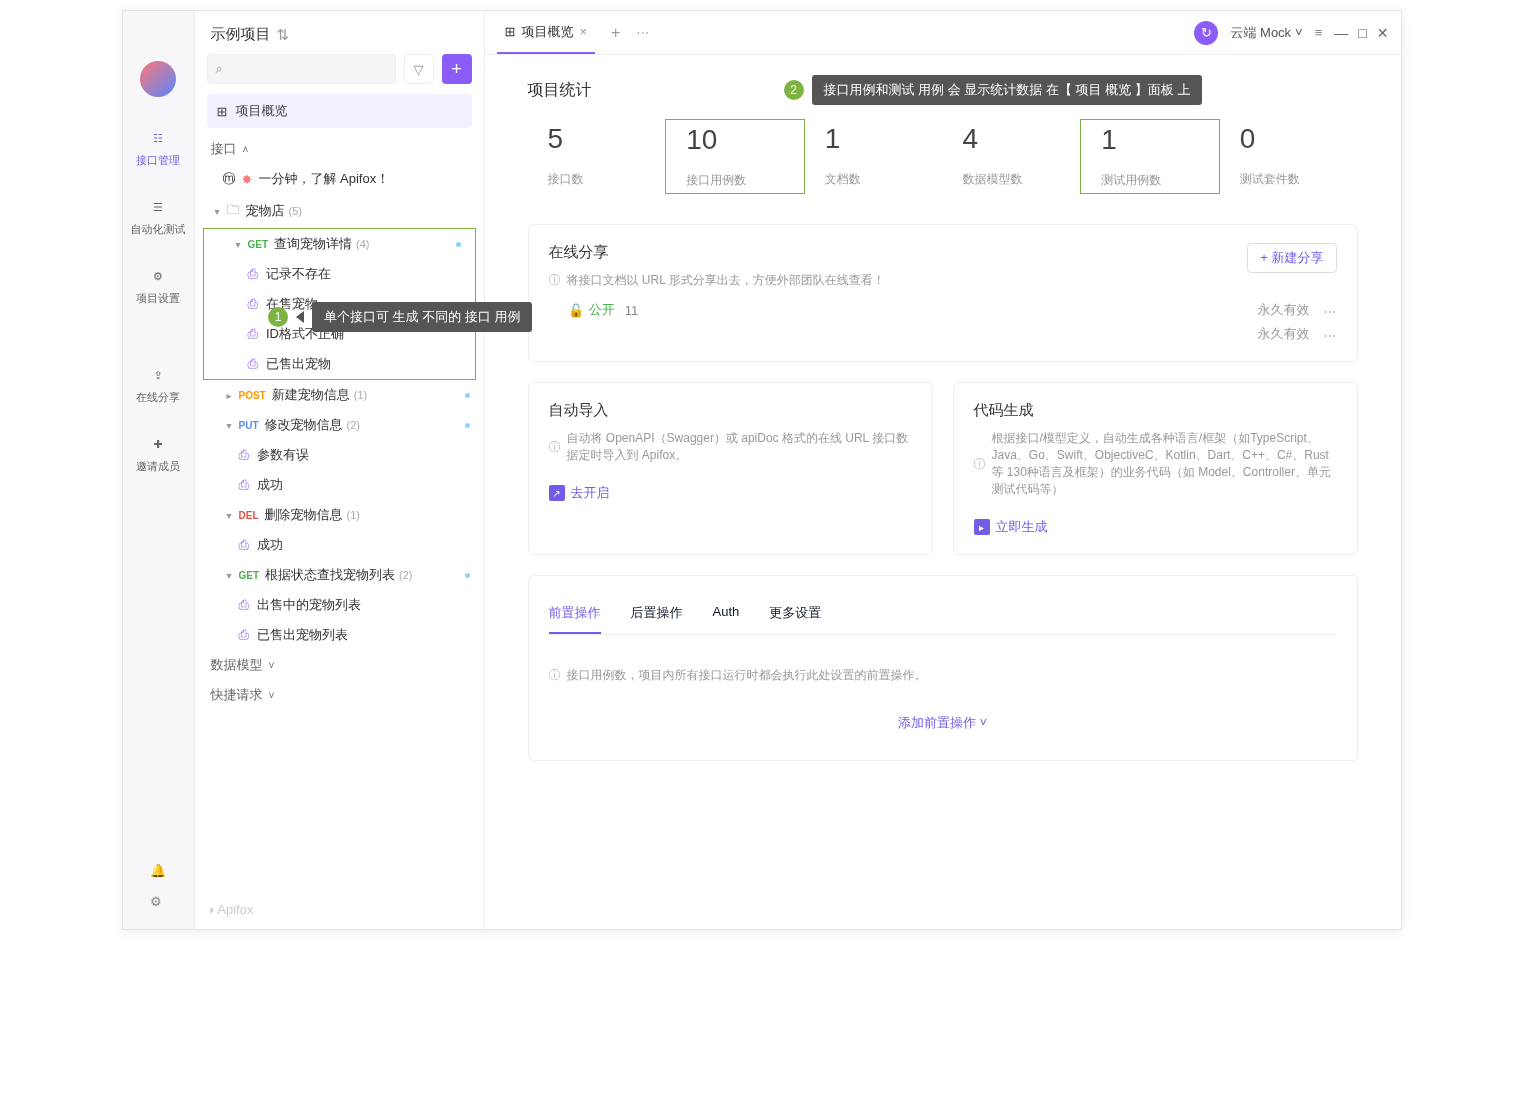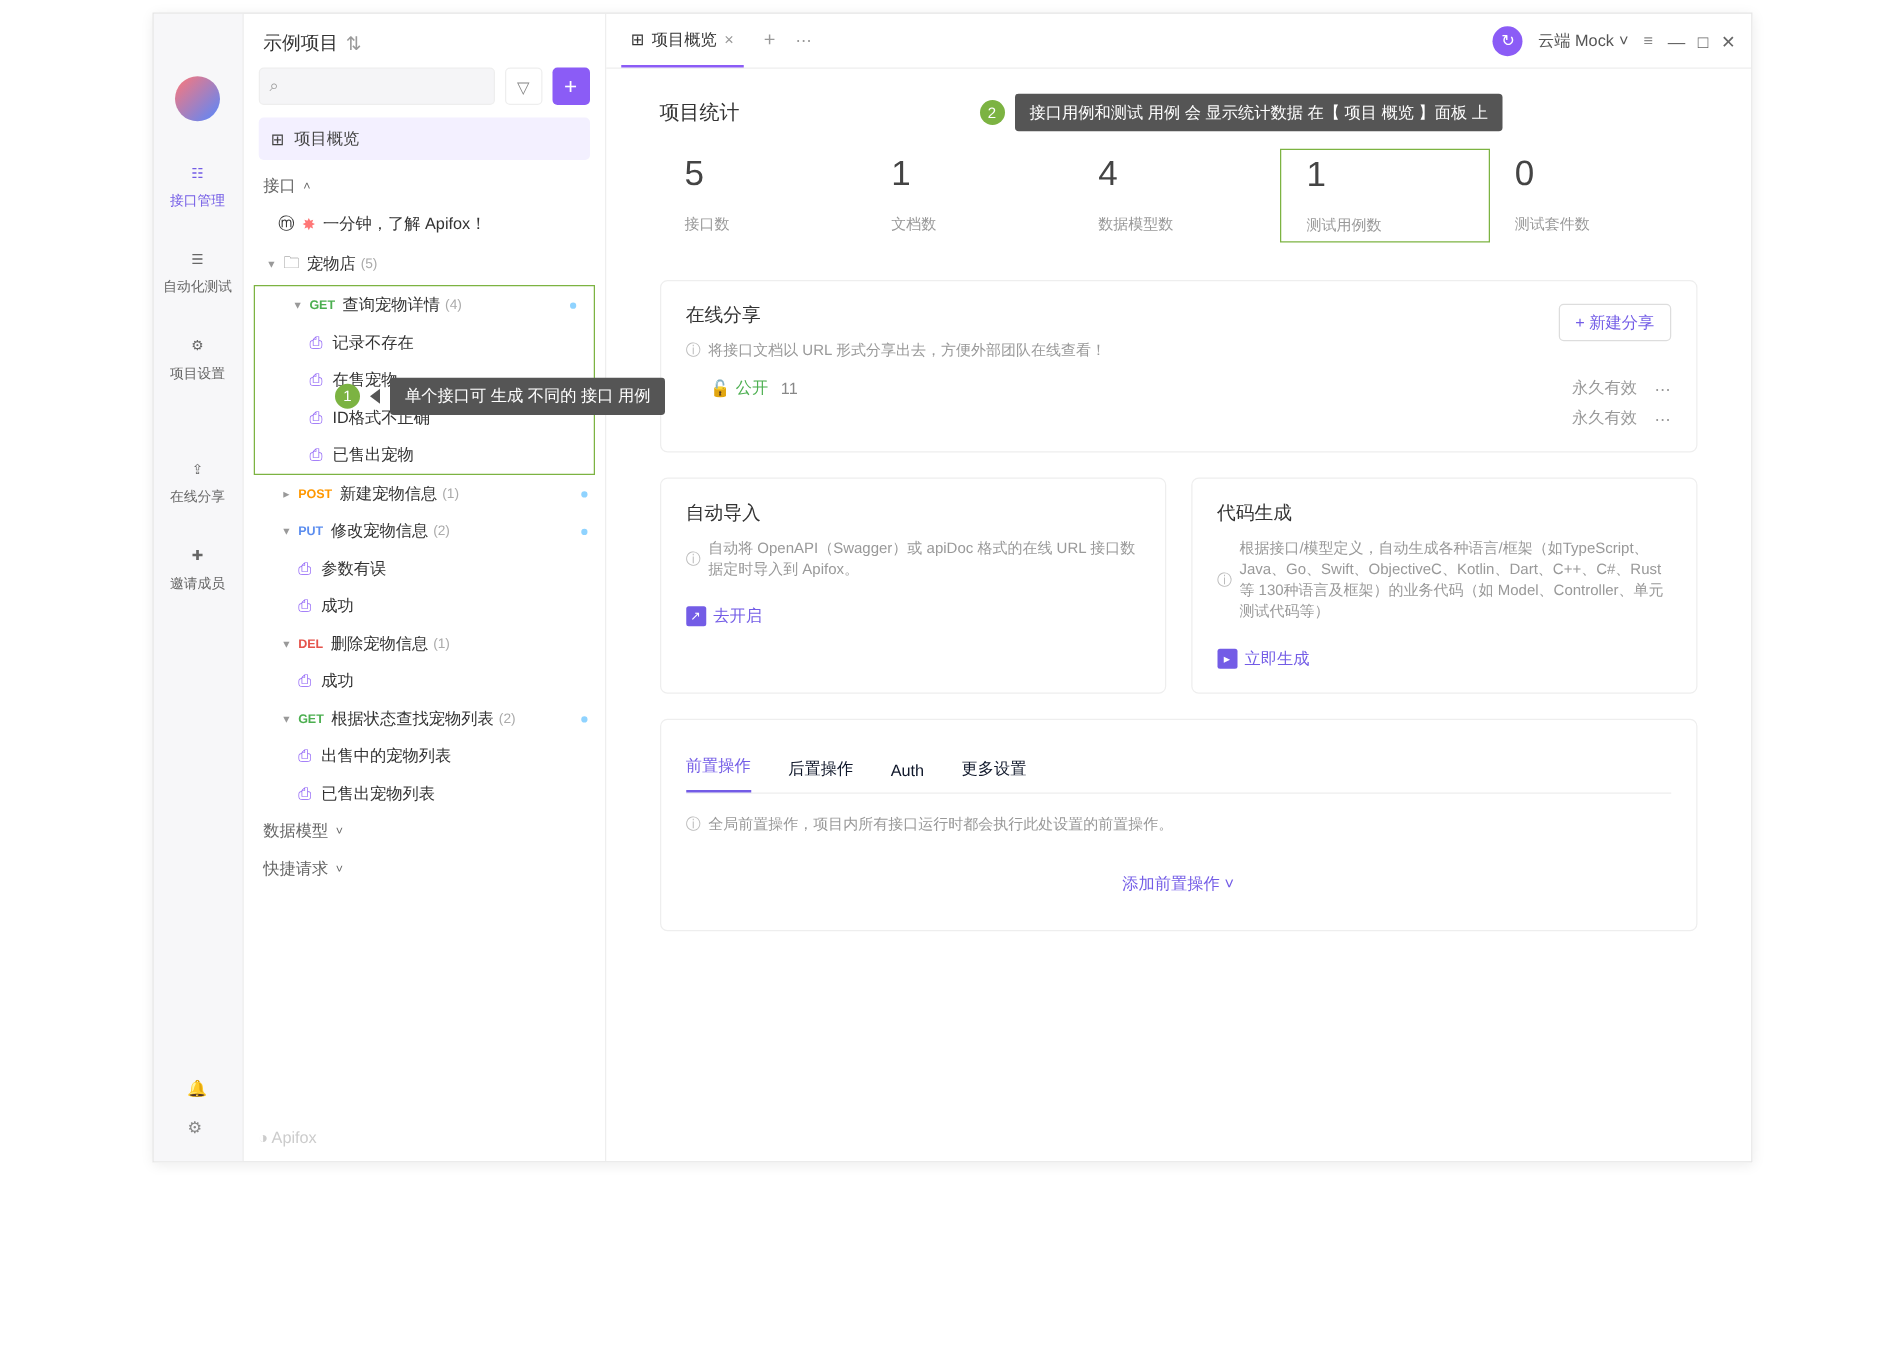--- a/index.html
+++ b/index.html
@@ -73,21 +73,21 @@
 .share-status { color:#4caf50; display:flex; align-items:center; gap:4px; }
 .share-right { margin-left:auto; display:flex; align-items:flex-end; gap:14px; color:#999; }
 
 
 .two-col { display:flex; gap:20px; margin-bottom:20px; }
 .two-col .card { flex:1; margin-bottom:0; }
 .card-action { margin-top:20px; color:#735ce6; font-size:13px; display:flex; align-items:center; gap:6px; }
 .card-action .act-icon { width:16px; height:16px; background:#735ce6; color:#fff; display:inline-flex; align-items:center; justify-content:center; font-size:10px; border-radius:2px; }
 
 
-.inner-tabs { display:flex; gap:30px; border-bottom:1px solid #eee; margin-bottom:16px;align-items:flex-end; }
+.inner-tabs { display:flex; gap:30px; border-bottom:1px solid #eee; margin-bottom:32px; }
 .inner-tab { padding:10px 0; color:#0f172a; cursor:pointer; font-size:13px; }
 .inner-tab.active { color:#735ce6; border-bottom:2px solid #735ce6; }
 .add-op { text-align:center; color:#735ce6; padding:30px 0 10px; cursor:pointer; }
 
 
 .float-tip { position:absolute; left:244px; top:268px; display:flex; align-items:center; gap:8px; z-index:5; }
 .float-tip .arrow { width:0; height:0; border-top:6px solid transparent; border-bottom:6px solid transparent; border-right:8px solid #555; }
 </style>
 </head>
 <body>
@@ -283,20 +283,24 @@
         <div style="flex:0 0 160px"></div>
         <div class="stats-tip">
           <div class="tip-num">2</div>
           <div class="tip-text">接口用例和测试 用例 会 显示统计数据 在【 项目 概览 】面板  上</div>
         </div>
       </div>
       <div class="stats-grid">
         <div class="stat">
           <div class="stat-num">5</div>
           <div class="stat-label">接口数</div>
+        </div>
+        <div class="stat hl">
+          <div class="stat-num">10</div>
+          <div class="stat-label">接口用例数</div>
         </div>
         <div class="stat">
           <div class="stat-num">1</div>
           <div class="stat-label">文档数</div>
         </div>
         <div class="stat">
           <div class="stat-num">4</div>
           <div class="stat-label">数据模型数</div>
         </div>
         <div class="stat hl">
@@ -362,21 +366,21 @@
 
       <div class="card">
         <div class="inner-tabs">
           <div class="inner-tab active">前置操作</div>
           <div class="inner-tab">后置操作</div>
           <div class="inner-tab">Auth</div>
           <div class="inner-tab">更多设置</div>
         </div>
         <div class="card-desc">
           <span class="info-icon">ⓘ</span>
-          <span>全局前置操作，项目内所有接口运行时都会执行此处设置的前置操作。</span>
+          <span>接口用例数，项目内所有接口运行时都会执行此处设置的前置操作。</span>
         </div>
         <div class="add-op">
           <span>添加前置操作</span>
           <span>˅</span>
         </div>
       </div>
 
     </div>
   </div>
 </div>

